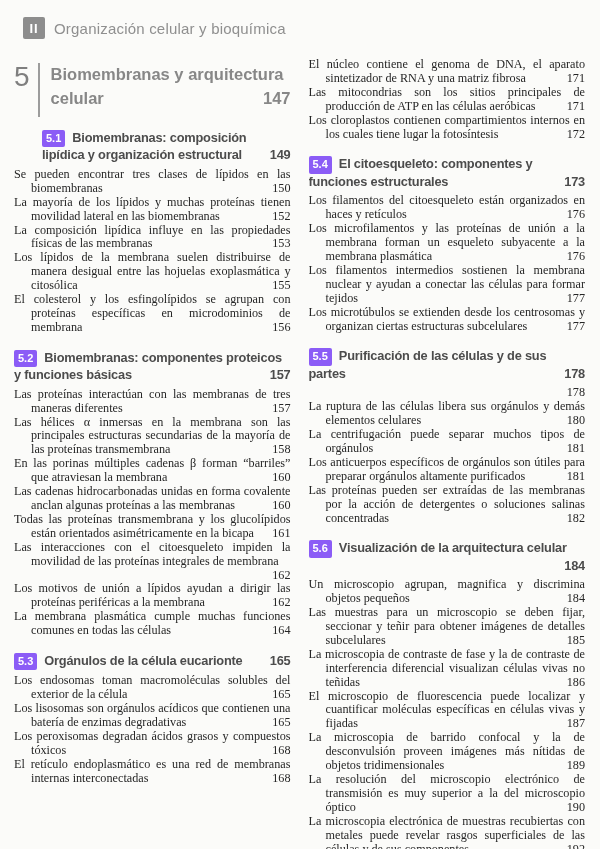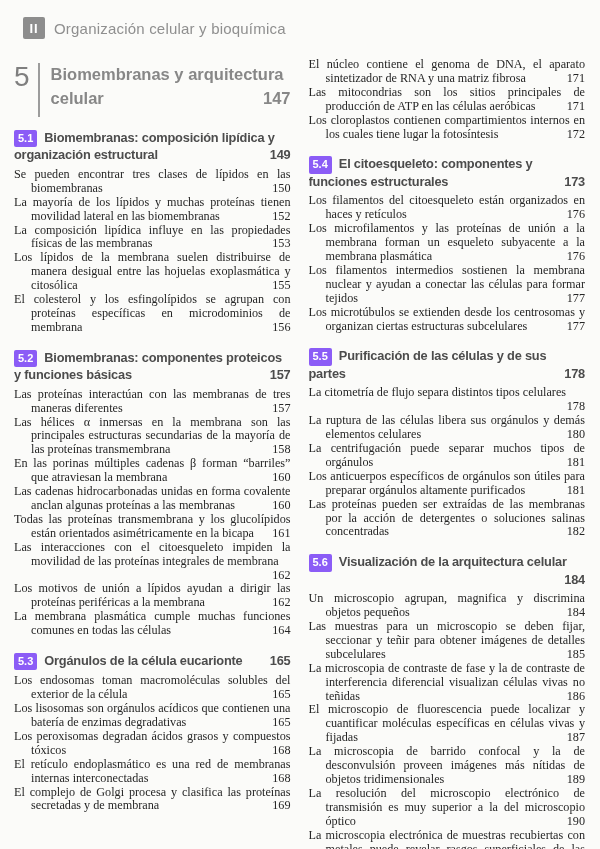--- a/index.html
+++ b/index.html
@@ -19,21 +19,21 @@
   .chapter-number{font-family:"Liberation Sans",sans-serif;font-size:28px;color:#7f7f7f;
         line-height:1;padding-right:8px;}
   .chapter-body{flex:1;border-left:2px solid #9c9c9c;padding-left:11px;min-height:54px;overflow:hidden;}
   .chapter-title,.chapter-page{font-family:"Liberation Sans",sans-serif;font-weight:bold;
         font-size:16.5px;color:#878787;line-height:1.45;text-align:center;}
   .chapter-page{float:right;}
 
   .sec-head{font-family:"Liberation Sans",sans-serif;font-weight:bold;font-size:12.8px;
         color:#4c4c4c;line-height:1.3;margin:15px 0 4px;letter-spacing:-.2px;overflow:hidden;}
   .sec-head:first-child{margin-top:0;}
-  #left-sections .sec-head:first-child{margin-top:13px;}
+  #left-sections .sec-head:first-child{margin-top:13px;margin-left:28px;}
   .sec-badge{display:inline-block;background:#8b5cf6;color:#ffffff;padding:1px 4px 2px;
         border-radius:2px;font-size:11px;margin-right:7px;letter-spacing:0;}
   .sec-page{float:right;padding-left:5px;}
 
   .entry{margin:0;padding-left:17px;text-indent:-17px;font-size:12.2px;line-height:1.14;
         color:#262626;text-align:justify;overflow:hidden;}
   .epg{float:right;text-indent:0;padding-left:6px;}
 </style>
 </head>
 <body>
@@ -68,36 +68,35 @@
         <p class="entry"><span class="etext">Las cadenas hidrocarbonadas unidas en forma covalente anclan algunas proteínas a las membranas</span> <span class="epg">160</span></p>
         <p class="entry"><span class="etext">Todas las proteínas transmembrana y los glucolípidos están orientados asimétricamente en la bicapa</span> <span class="epg">161</span></p>
         <p class="entry"><span class="etext">Las interacciones con el citoesqueleto impiden la movilidad de las proteínas integrales de membrana</span> <span class="epg">162</span></p>
         <p class="entry"><span class="etext">Los motivos de unión a lípidos ayudan a dirigir las proteínas periféricas a la membrana</span> <span class="epg">162</span></p>
         <p class="entry"><span class="etext">La membrana plasmática cumple muchas funciones comunes en todas las células</span> <span class="epg">164</span></p>
         <div class="sec-head"><span class="sec-badge">5.3</span><span class="sec-title">Orgánulos de la célula eucarionte</span><span class="sec-page">165</span></div>
         <p class="entry"><span class="etext">Los endosomas toman macromoléculas solubles del exterior de la célula</span> <span class="epg">165</span></p>
         <p class="entry"><span class="etext">Los lisosomas son orgánulos acídicos que contienen una batería de enzimas degradativas</span> <span class="epg">165</span></p>
         <p class="entry"><span class="etext">Los peroxisomas degradan ácidos grasos y compuestos tóxicos</span> <span class="epg">168</span></p>
         <p class="entry"><span class="etext">El retículo endoplasmático es una red de membranas internas interconectadas</span> <span class="epg">168</span></p>
-        <p class="entry"><span class="etext">El complejo de Golgi procesa y clasifica las proteínas secretadas y de membrana</span> <span class="epg">169</span></p>
       </div>
   </div>
 
   <div class="col col-right">
     <div id="right-sections">
         <p class="entry"><span class="etext">El núcleo contiene el genoma de DNA, el aparato sintetizador de RNA y una matriz fibrosa</span> <span class="epg">171</span></p>
         <p class="entry"><span class="etext">Las mitocondrias son los sitios principales de producción de ATP en las células aeróbicas</span> <span class="epg">171</span></p>
         <p class="entry"><span class="etext">Los cloroplastos contienen compartimientos internos en los cuales tiene lugar la fotosíntesis</span> <span class="epg">172</span></p>
         <div class="sec-head"><span class="sec-badge">5.4</span><span class="sec-title">El citoesqueleto: componentes y funciones estructurales</span><span class="sec-page">173</span></div>
         <p class="entry"><span class="etext">Los filamentos del citoesqueleto están organizados en haces y retículos</span> <span class="epg">176</span></p>
         <p class="entry"><span class="etext">Los microfilamentos y las proteínas de unión a la membrana forman un esqueleto subyacente a la membrana plasmática</span> <span class="epg">176</span></p>
         <p class="entry"><span class="etext">Los filamentos intermedios sostienen la membrana nuclear y ayudan a conectar las células para formar tejidos</span> <span class="epg">177</span></p>
         <p class="entry"><span class="etext">Los microtúbulos se extienden desde los centrosomas y organizan ciertas estructuras subcelulares</span> <span class="epg">177</span></p>
         <div class="sec-head"><span class="sec-badge">5.5</span><span class="sec-title">Purificación de las células y de sus partes</span><span class="sec-page">178</span></div>
-        <p class="entry"><span class="etext">La citometría de flujo separa distintos tipos celulares</span> <span class="epg">178</span></p>
+        <p class="entry"> <span class="epg">178</span></p>
         <p class="entry"><span class="etext">La ruptura de las células libera sus orgánulos y demás elementos celulares</span> <span class="epg">180</span></p>
         <p class="entry"><span class="etext">La centrifugación puede separar muchos tipos de orgánulos</span> <span class="epg">181</span></p>
         <p class="entry"><span class="etext">Los anticuerpos específicos de orgánulos son útiles para preparar orgánulos altamente purificados</span> <span class="epg">181</span></p>
         <p class="entry"><span class="etext">Las proteínas pueden ser extraídas de las membranas por la acción de detergentes o soluciones salinas concentradas</span> <span class="epg">182</span></p>
         <div class="sec-head"><span class="sec-badge">5.6</span><span class="sec-title">Visualización de la arquitectura celular</span><span class="sec-page">184</span></div>
         <p class="entry"><span class="etext">Un microscopio agrupan, magnifica y discrimina objetos pequeños</span> <span class="epg">184</span></p>
         <p class="entry"><span class="etext">Las muestras para un microscopio se deben fijar, seccionar y teñir para obtener imágenes de detalles subcelulares</span> <span class="epg">185</span></p>
         <p class="entry"><span class="etext">La microscopia de contraste de fase y la de contraste de interferencia diferencial visualizan células vivas no teñidas</span> <span class="epg">186</span></p>
         <p class="entry"><span class="etext">El microscopio de fluorescencia puede localizar y cuantificar moléculas específicas en células vivas y fijadas</span> <span class="epg">187</span></p>
         <p class="entry"><span class="etext">La microscopia de barrido confocal y la de desconvulsión proveen imágenes más nítidas de objetos tridimensionales</span> <span class="epg">189</span></p>

